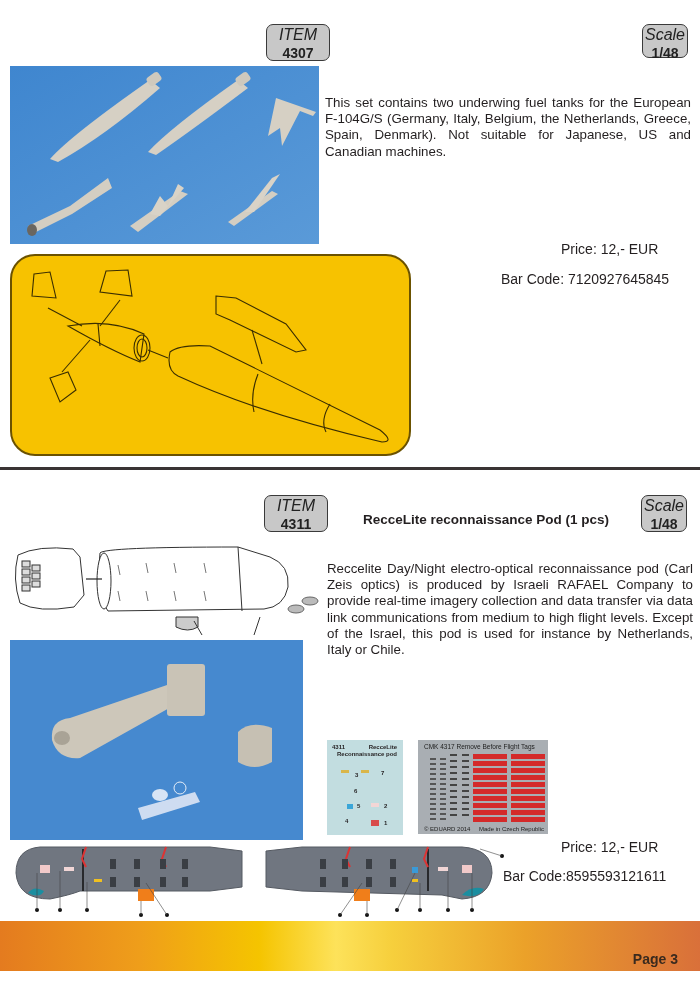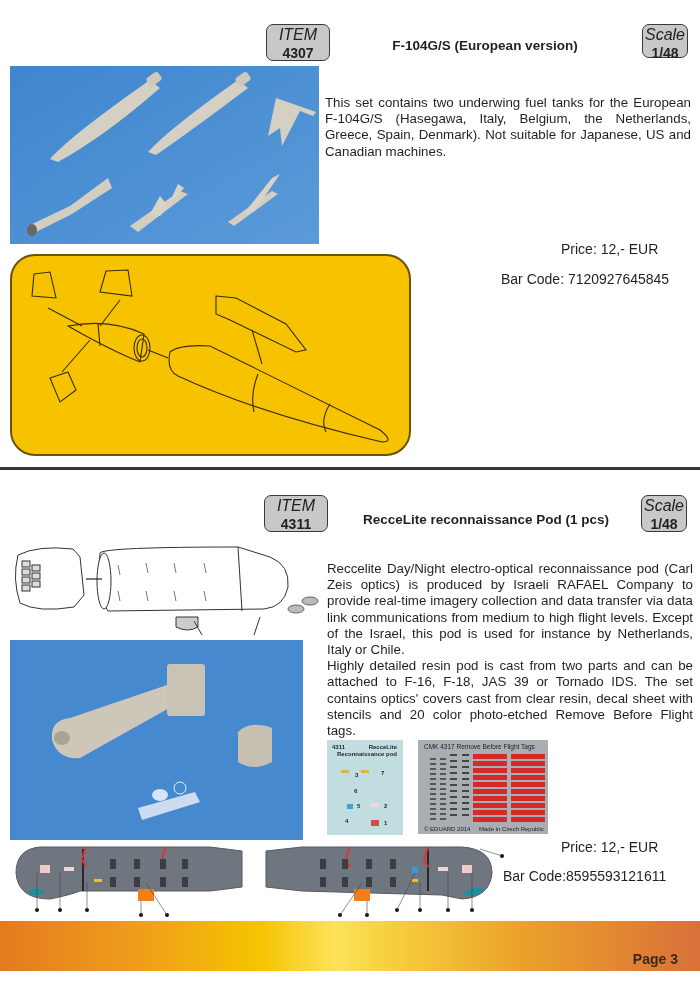--- a/index.html
+++ b/index.html
@@ -36,21 +36,20 @@
 </style>
 </head>
 <body>
 
 <div class="badge" style="left:266px; top:24px; width:62px; height:35px;">
   <span class="lbl">ITEM</span>
   <span class="val">4307</span>
 </div>
 
 <div class="title" style="left:335px; top:38px; width:300px;">
-  <div>F-104G/S (European version)</div>
 </div>
 
 <div class="badge" style="left:642px; top:24px; width:44px; height:32px;">
   <span class="lbl">Scale</span>
   <span class="val">1/48</span>
 </div>
 
 <div class="photo" style="left:10px; top:66px; width:309px; height:178px;">
   <svg width="309" height="178" viewBox="0 0 309 178">
     <defs>
@@ -71,21 +70,21 @@
 
     <path d="M18 160 L60 140 L98 112 L102 122 L62 148 L22 168 Z" fill="#d4cec2"></path>
     <ellipse cx="22" cy="164" rx="5" ry="6" fill="#6a6660"></ellipse>
     <path d="M120 160 L170 125 L178 128 L128 166 Z" fill="#d4cec2"></path>
     <path d="M140 148 L150 130 L158 140 L168 118 L174 122 L150 150 Z" fill="#d9d3c7"></path>
     <path d="M218 156 L262 125 L268 128 L224 160 Z" fill="#d4cec2"></path>
     <path d="M235 146 L262 112 L270 108 L244 146 Z" fill="#d9d3c7"></path>
   </svg>
 </div>
 
-<div class="desc" style="left:325px; top:95px; width:366px;">This set contains two underwing fuel tanks for the European F-104G/S (Hasegawa, Italy, Belgium, the Netherlands, Greece, Spain, Denmark). Not suitable for Japanese, US and Canadian machines.</div>
+<div class="desc" style="left:325px; top:95px; width:366px;">This set contains two underwing fuel tanks for the European F-104G/S (Germany, Italy, Belgium, the Netherlands, Greece, Spain, Denmark). Not suitable for Japanese, US and Canadian machines.</div>
 
 <div class="bold-line" style="left:561px; top:241px;">Price: 12,- EUR</div>
 <div class="bold-line" style="left:501px; top:271px;">Bar Code: 7120927645845</div>
 
 <div class="diagram" style="left:10px; top:254px; width:401px; height:202px;">
   <svg width="401" height="202" viewBox="0 0 401 202">
     <rect x="1" y="1" width="399" height="200" rx="24" fill="#f7c200" stroke="#6b5200" stroke-width="2"></rect>
     <g fill="none" stroke="#3a2e00" stroke-width="1.1">
 
       <path d="M24 20 L40 18 L46 44 L22 42 Z"></path>
@@ -173,21 +172,20 @@
     <rect x="157" y="24" width="38" height="52" rx="3" fill="#c9c3b6"></rect>
     <path d="M228 92 Q240 80 262 88 L262 122 Q244 132 228 122 Z" fill="#c6c0b3"></path>
     <path d="M128 168 L185 152 L190 162 L132 180 Z" fill="#dde6f4" opacity="0.9"></path>
     <ellipse cx="150" cy="155" rx="8" ry="6" fill="#e7eef8" opacity="0.9"></ellipse>
     <ellipse cx="170" cy="148" rx="6" ry="6" fill="none" stroke="#e7eef8"></ellipse>
   </svg>
 </div>
 
 <div class="desc" style="left:327px; top:561px; width:366px;">
   <p>Reccelite Day/Night electro-optical reconnaissance pod (Carl Zeis optics) is produced by Israeli RAFAEL Company to provide real-time imagery collection and data transfer via data link communications from medium to high flight levels. Except of the Israel, this pod is used for instance by Netherlands, Italy or Chile.</p>
-  <p>Highly detailed resin pod is cast from two parts and can be attached to F-16, F-18, JAS 39 or Tornado IDS. The set contains optics' covers cast from clear resin, decal sheet with stencils and 20 color photo-etched Remove Before Flight tags.</p>
 </div>
 
 <div class="decal" style="left:327px; top:740px; width:76px; height:95px;">
   <div class="abs" style="left:5px; top:4px; font-size:6px; font-weight:bold;">4311</div>
   <div class="abs" style="right:6px; top:4px; font-size:6px; font-weight:bold;">RecceLite</div>
   <div class="abs" style="left:10px; top:11px; font-size:6px; font-weight:bold;">Reconnaissance pod</div>
   <div class="abs" style="left:14px; top:30px; width:8px; height:3px; background:#d9b64a;"></div>
   <div class="abs" style="left:34px; top:30px; width:8px; height:3px; background:#d9b64a;"></div>
   <div class="abs" style="left:28px; top:32px; font-size:6px; font-weight:bold;">3</div>
   <div class="abs" style="left:54px; top:30px; font-size:6px; font-weight:bold;">7</div>

